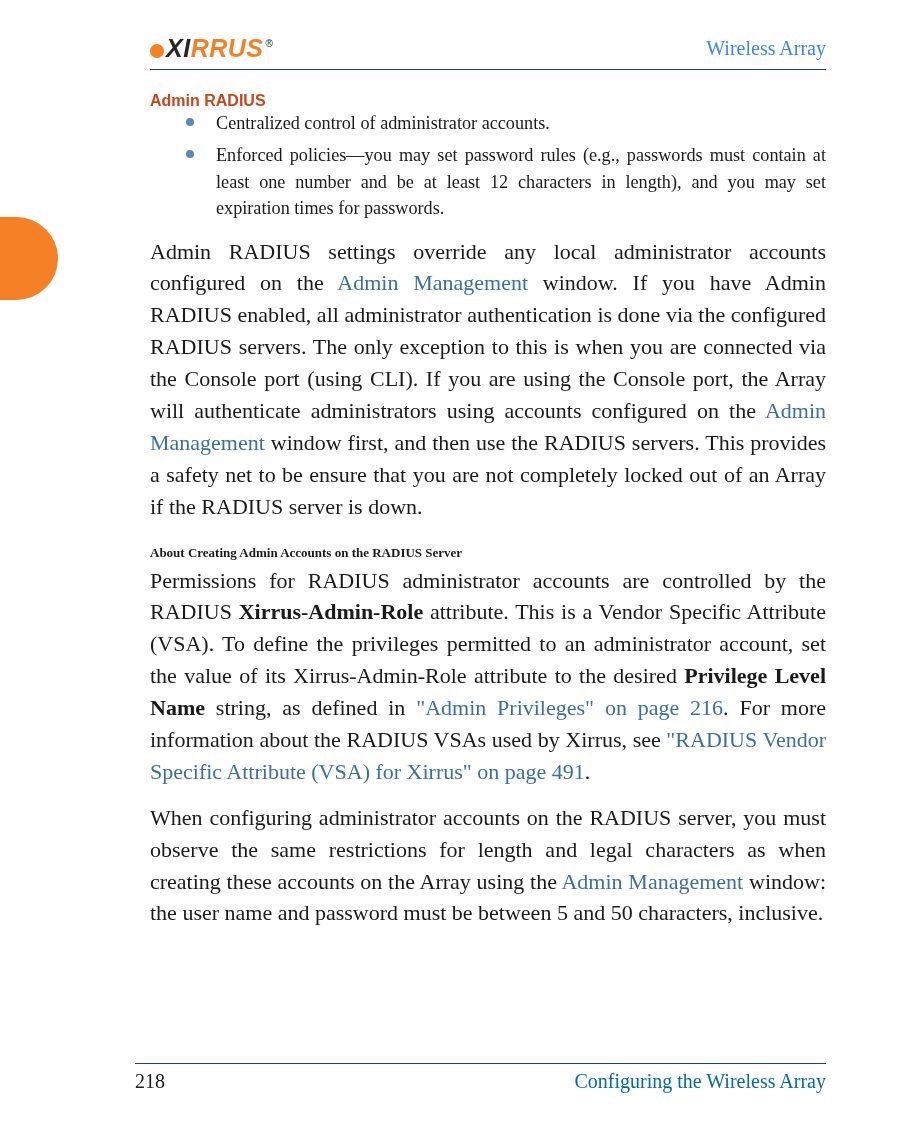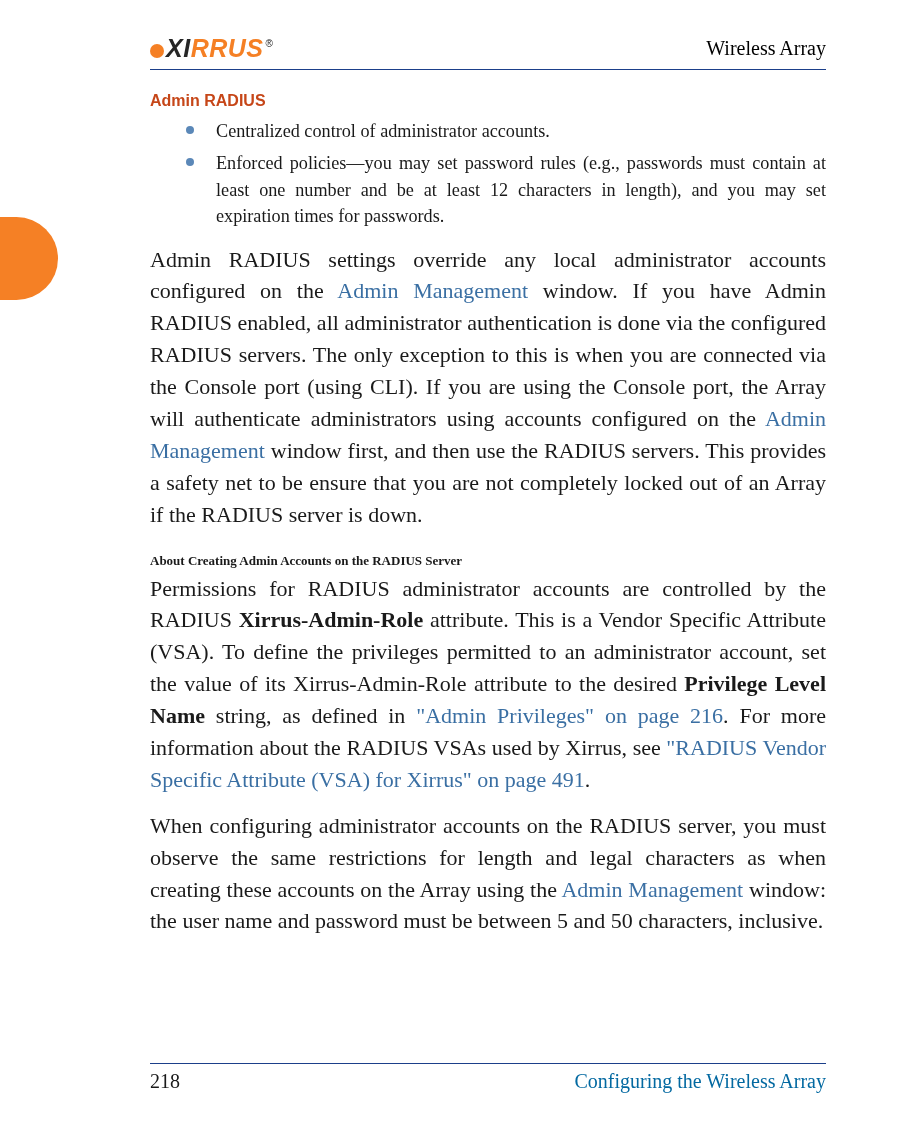--- a/index.html
+++ b/index.html
@@ -42,29 +42,28 @@
       background: #f58025;
       display: inline-block;
       margin-right: 2px;
       position: relative;
       top: 1px;
     }
     .logo .r { color: #f58025; }
     .logo .reg { font-size: 10px; font-style: normal; font-weight: normal; position: relative; top: -10px; left: 2px; }
     .header-title {
       font-size: 20px;
-      color: #000000;
+      color: #3b82f6;
       font-family: "Palatino Linotype", Palatino, Georgia, serif;
     }
     .section-title {
       color: #c64618;
       font-family: Verdana, Geneva, sans-serif;
       font-weight: bold;
       font-size: 16px;
-      margin-bottom: 8px;
     }
     .body-text {
       font-size: 18.2px;
       line-height: 1.45;
       text-align: justify;
       margin-bottom: 14px;
       color: #1a1a1a;
     }
     .bullet-list {
       list-style: none;
@@ -94,21 +93,21 @@
       font-size: 13px;
       margin-top: 22px;
       margin-bottom: 4px;
       color: #1a1a1a;
     }
     .link { color: #3a6fa3; }
     .quoted-link { color: #3a6fa3; }
     .bold { font-weight: bold; }
     .footer {
       position: absolute;
-      left: 150px;
+      left: 135px;
       right: 75px;
       bottom: 44px;
       border-top: 1.5px solid #1b3f8a;
       padding-top: 6px;
       display: flex;
       justify-content: space-between;
       align-items: center;
       font-size: 20px;
     }
     .page-num { color: #1a1a1a; }

